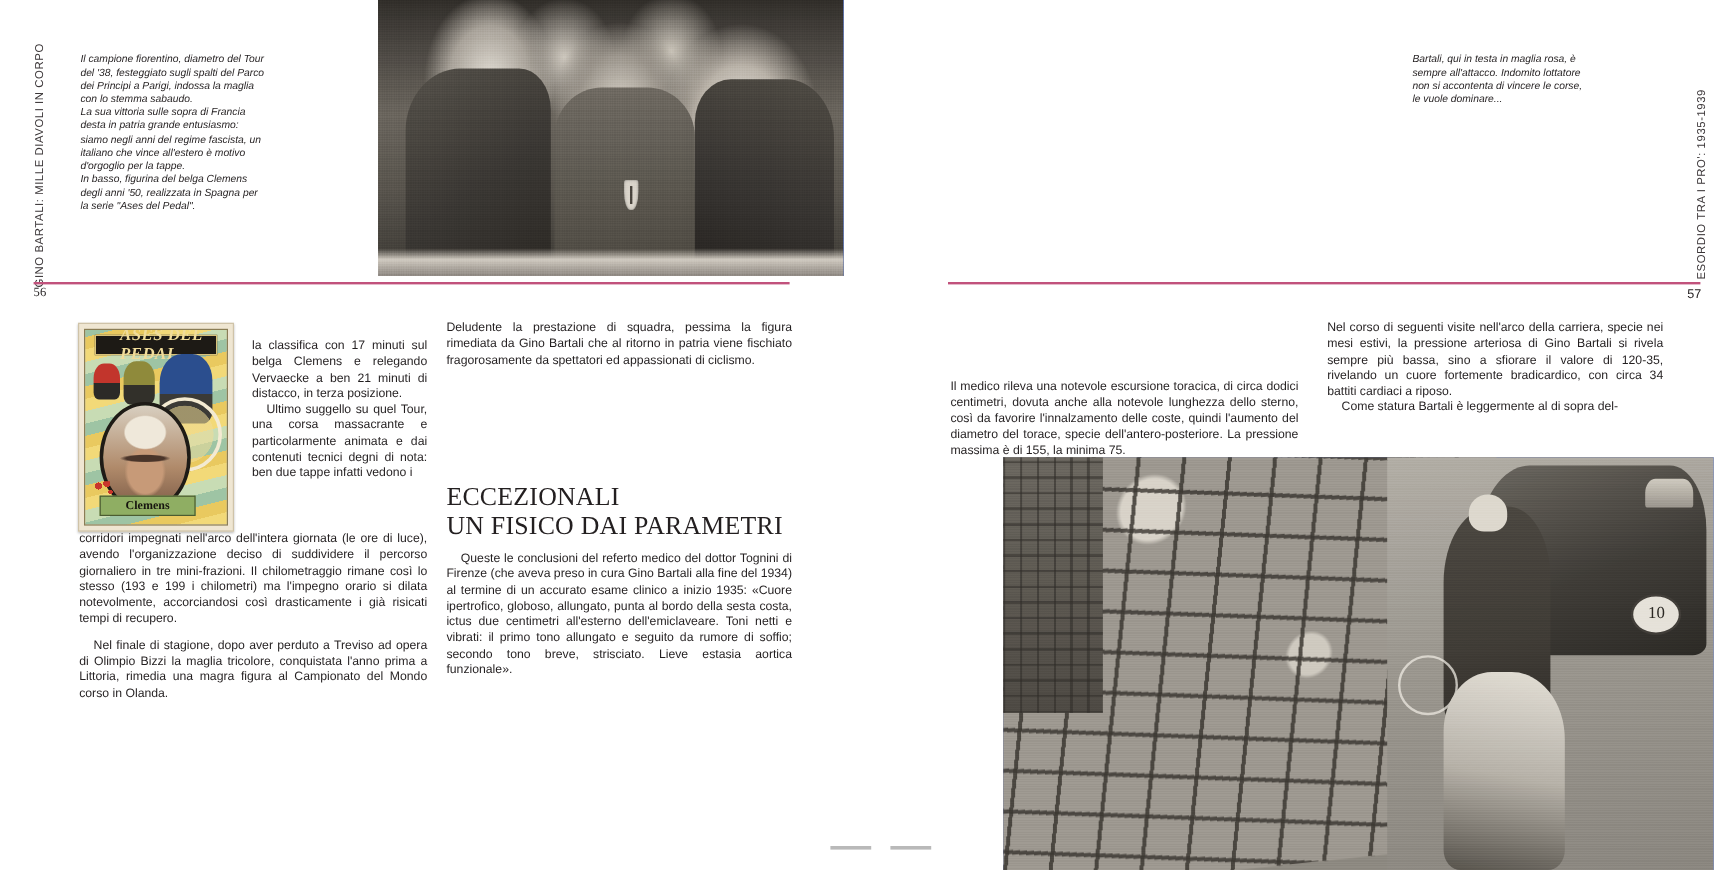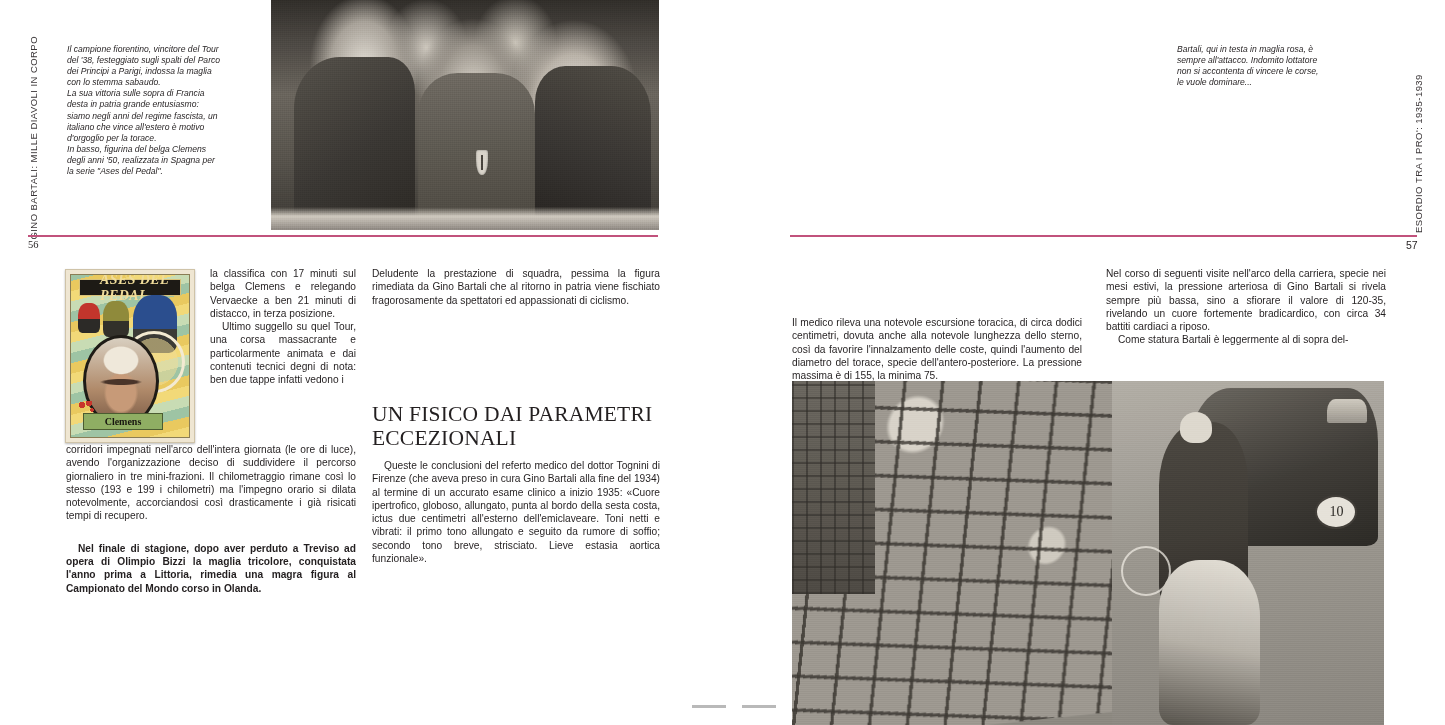--- a/index.html
+++ b/index.html
@@ -74,20 +74,21 @@
   }
   .caption p { margin: 0; }
   .caption-left  { left: 67px;   top: 44px;  width: 185px; }
   .caption-right { left: 1177px; top: 44px;  width: 180px; }
 
   
   .photo {
     position: absolute;
     overflow: hidden;
     background: #1d4ed8;
+    margin-left: 44px;
   }
   .photo-top    { left: 271px; top: -4px;  width: 388px; height: 234px; }
   .photo-bottom { left: 792px; top: 381px; width: 592px; height: 344px; }
 
   
   .ph-top-bg {
     position: absolute; inset: 0;
     background:
       radial-gradient(ellipse 90px 110px at 78% 44%, #e9e5de 0%, #b9b2a8 40%, rgba(120,114,106,0) 72%),
       radial-gradient(ellipse 75px 95px at 52% 40%, #d9d3c9 0%, #9b958c 46%, rgba(90,86,80,0) 75%),
@@ -279,23 +280,23 @@
     position: absolute;
     font-size: 10.2px;
     line-height: 13.3px;
     text-align: justify;
     color: #231f20;
     font-family: "Liberation Sans", sans-serif;
     hyphens: none;
   }
   .col p { margin: 0; text-indent: 12px; }
   .col p.noind { text-indent: 0; }
-  .col p.gap { margin-top: 19px; font-weight: bold; }
-
-  .col-1 { left: 210px; top: 267px; width: 146px; }
+  .col p.gap { margin-top: 9px; }
+
+  .col-1 { left: 210px; top: 282px; width: 146px; }
   .col-1b { left: 66px;  top: 443px; width: 290px; }
   .col-2 { left: 372px; top: 267px; width: 288px; }
   .col-3 { left: 792px; top: 284px; width: 290px; margin-top: 32px; }
   .col-4 { left: 1106px; top: 267px; width: 280px; }
 
   .head {
     position: absolute;
     left: 372px; top: 402px; width: 290px;
     font-family: "Liberation Serif", serif;
     font-size: 21.5px;
@@ -324,29 +325,29 @@
     <div class="ph-top-jacketL"></div>
     <div class="ph-top-jacketR"></div>
     <div class="ph-top-jersey">
       <div class="ph-top-crest"></div>
     </div>
     <div class="ph-top-rail"></div>
     <div class="ph-top-grain"></div>
   </div>
 
   <div class="caption caption-left">
-    <p>Il campione fiorentino, vincitore del Tour</p>
+    <p>Il campione fiorentino, diametro del Tour</p>
     <p>del '38, festeggiato sugli spalti del Parco</p>
     <p>dei Principi a Parigi, indossa la maglia</p>
     <p>con lo stemma sabaudo.</p>
     <p>La sua vittoria sulle sopra di Francia</p>
     <p>desta in patria grande entusiasmo:</p>
     <p>siamo negli anni del regime fascista, un</p>
     <p>italiano che vince all'estero è motivo</p>
-    <p>d'orgoglio per la torace.</p>
+    <p>d'orgoglio per la tappe.</p>
     <p>In basso, figurina del belga Clemens</p>
     <p>degli anni '50, realizzata in Spagna per</p>
     <p>la serie "Ases del Pedal".</p>
   </div>
 
   <div class="rule rule-left"></div>
   <div class="folio folio-left">56</div>
 
   <div class="card">
     <div class="card-inner">
@@ -369,22 +370,22 @@
   <div class="col col-1b">
     <p class="noind">corridori impegnati nell'arco dell'intera giornata (le ore di luce), avendo l'organizzazione deciso di suddividere il percorso giornaliero in tre mini-frazioni. Il chilometraggio rimane così lo stesso (193 e 199 i chilometri) ma l'impegno orario si dilata notevolmente, accorciandosi così drasticamente i già risicati tempi di recupero.</p>
     <p class="gap">Nel finale di stagione, dopo aver perduto a Treviso ad opera di Olimpio Bizzi la maglia tricolore, conquistata l'anno prima a Littoria, rimedia una magra figura al Campionato del Mondo corso in Olanda.</p>
   </div>
 
   <div class="col col-2">
     <p class="noind">Deludente la prestazione di squadra, pessima la figura rimediata da Gino Bartali che al ritorno in patria viene fischiato fragorosamente da spettatori ed appassionati di ciclismo.</p>
   </div>
 
   <div class="head">
+    <div>ECCEZIONALI</div>
     <div>UN FISICO DAI PARAMETRI</div>
-    <div>ECCEZIONALI</div>
   </div>
 
   <div class="col col-2" style="top:459px;">
     <p>Queste le conclusioni del referto medico del dottor Tognini di Firenze (che aveva preso in cura Gino Bartali alla fine del 1934) al termine di un accurato esame clinico a inizio 1935: «Cuore ipertrofico, globoso, allungato, punta al bordo della sesta costa, ictus due centimetri all'esterno dell'emiclaveare. Toni netti e vibrati: il primo tono allungato e seguito da rumore di soffio; secondo tono breve, strisciato. Lieve estasia aortica funzionale».</p>
   </div>
 
   <div class="vrun vrun-right">ESORDIO TRA I PRO': 1935-1939</div>
 
   <div class="caption caption-right">
     <p>Bartali, qui in testa in maglia rosa, è</p>

